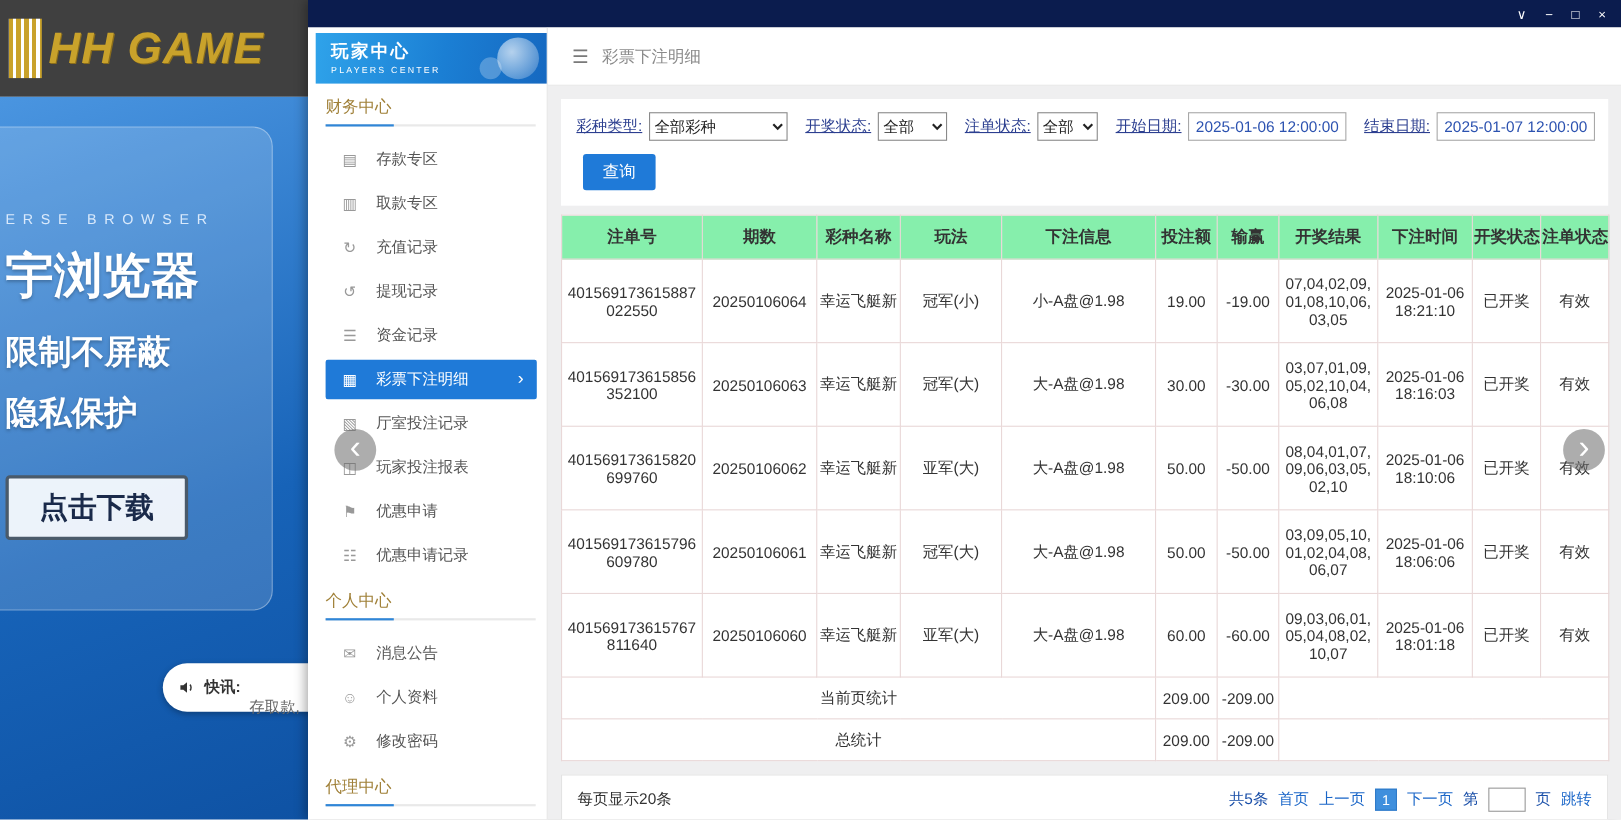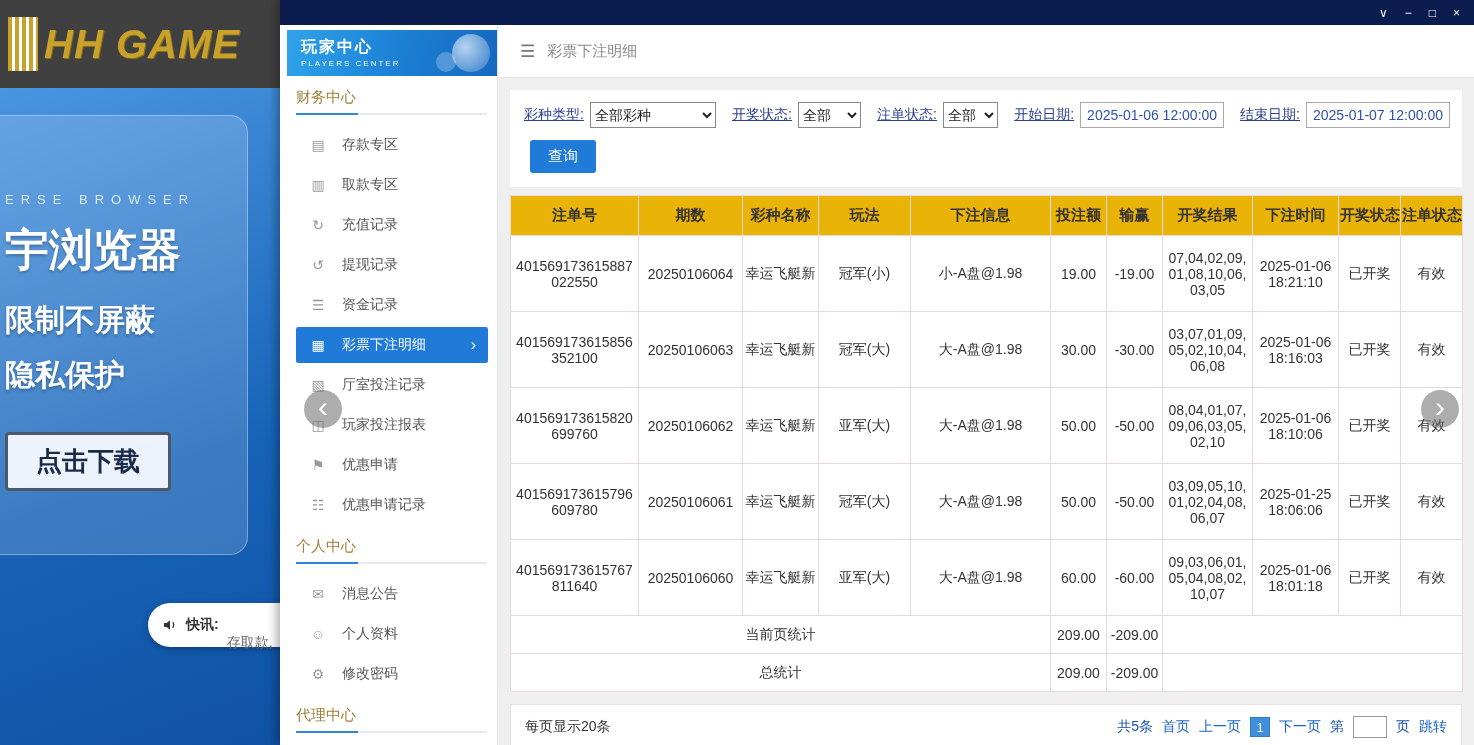--- a/index.html
+++ b/index.html
@@ -79,21 +79,21 @@
   .w112 { width:128px; } .w64 { width:64px; } .w56 { width:56px; }
   .date-input { height:26px; width:144px; border:1px solid #a8a8a8; color:#2c52b0; font-size:14px;
                 padding:0 6px; }
   .search-btn { margin:12px 0 0 8px; background:#1f7ad8; color:#fff; border:none; font-size:15px;
                 padding:7px 18px; border-radius:3px; cursor:pointer; }
 
   .table-card { margin:8px 12px 0; background:#fff; }
   table { width:100%; border-collapse:collapse; table-layout:fixed; color:#333; }
   th, td { border:1px solid #e9d8d8; text-align:center; vertical-align:middle; padding:2px;
            word-break:break-all; font-size:14px; }
-  thead th { background:#eab308; height:40px; font-size:15px; font-weight:bold; white-space:nowrap;
+  thead th { background:#86efac; height:40px; font-size:15px; font-weight:bold; white-space:nowrap;
              padding:0 1px; }
   tr.data-row td { height:76px; }
   tr.summary-row td { height:38px; }
 
   .footer-card { margin:12px 12px 0; background:#fff; border:1px solid #e3e3e3; height:46px;
                  display:flex; align-items:center; justify-content:space-between; padding:0 14px;
                  font-size:14px; color:#333; }
   .pagination { display:flex; align-items:center; gap:9px; }
   .pg-total, .pg-plain { color:#1a4fa8; }
   .pg-link { color:#1a66c8; cursor:pointer; }
@@ -330,21 +330,21 @@
               </tr>
               <tr class="data-row">
                 <td>401569173615796609780</td>
                 <td>20250106061</td>
                 <td>幸运飞艇新</td>
                 <td>冠军(大)</td>
                 <td>大-A盘@1.98</td>
                 <td>50.00</td>
                 <td>-50.00</td>
                 <td>03,09,05,10,01,02,04,08,06,07</td>
-                <td>2025-01-25 18:06:06</td>
+                <td>2025-01-06 18:06:06</td>
                 <td>已开奖</td>
                 <td>有效</td>
               </tr>
               <tr class="data-row">
                 <td>401569173615767811640</td>
                 <td>20250106060</td>
                 <td>幸运飞艇新</td>
                 <td>亚军(大)</td>
                 <td>大-A盘@1.98</td>
                 <td>60.00</td>

